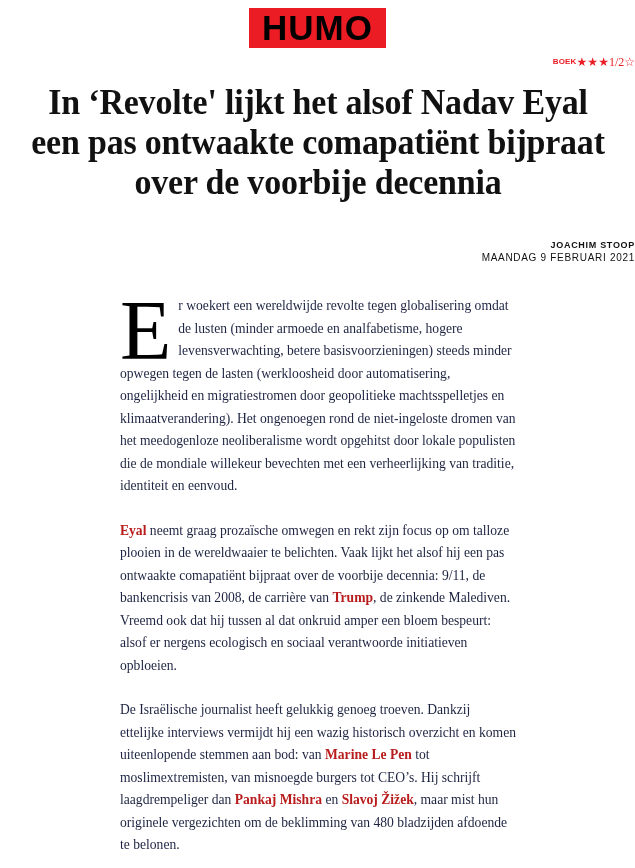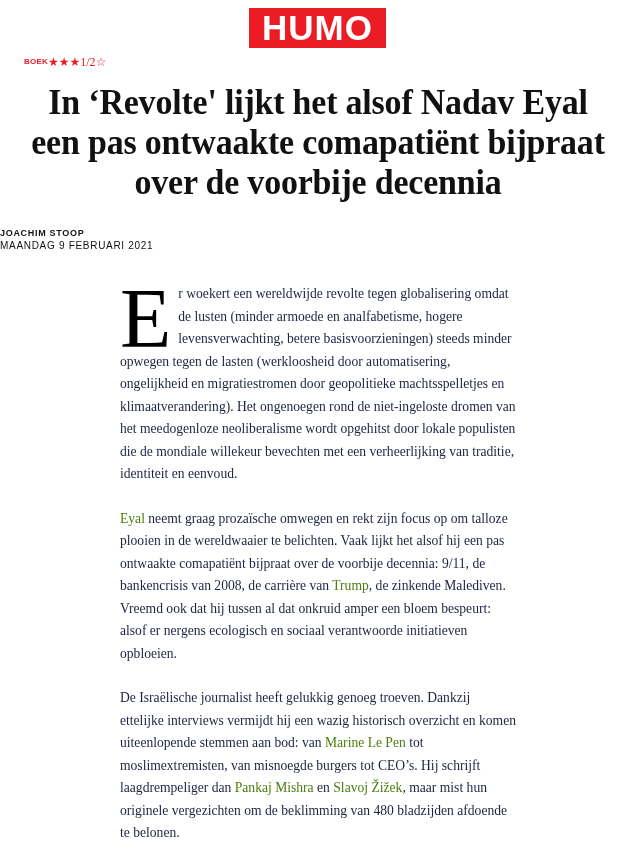--- a/index.html
+++ b/index.html
@@ -32,33 +32,32 @@
     background: #ec1c24;
     padding: 3px 13px 4px 13px;
     line-height: 1;
   }
   .logo-text {
     display: block;
     font-family: "Liberation Sans", sans-serif;
     font-weight: bold;
     font-size: 35px;
     letter-spacing: 1px;
-    color: #ffffff;
+    color: #000000;
     line-height: 33px;
     font-stretch: condensed;
   }
 
   .rating-line {
     margin-top: 5px;
-    text-align: left;
+    text-align: right;
     color: #ec1c24;
     font-family: "Liberation Sans", sans-serif;
     line-height: 1;
     white-space: nowrap;
-    padding-left: 24px;
   }
   .rating-label {
     font-size: 8px;
     font-weight: bold;
     letter-spacing: 0.2px;
     vertical-align: 2px;
   }
   .rating-stars {
     font-size: 12px;
     letter-spacing: 0px;
@@ -78,22 +77,22 @@
     font-weight: bold;
     font-size: 35px;
     line-height: 40px;
     color: #111111;
     letter-spacing: -0.2px;
     transform: scaleX(0.97);
   }
 
   
   .byline {
-    margin-top: 24px;
-    text-align: left;
+    margin-top: 36px;
+    text-align: right;
     font-family: "Liberation Sans", sans-serif;
     color: #111111;
   }
   .byline-author {
     font-size: 9px;
     font-weight: bold;
     letter-spacing: 0.7px;
     line-height: 12px;
   }
   .byline-date {
@@ -112,22 +111,22 @@
     font-size: 13.6px;
     line-height: 22.5px;
   }
   .article-body p {
     margin: 0 0 22px 0;
   }
   .article-body p:last-child {
     margin-bottom: 16px;
   }
   .article-body b {
-    font-weight: normal;
-    color: #4d7c0f;
+    font-weight: bold;
+    color: #b91c1c;
   }
 
   .dropcap {
     float: left;
     font-family: "Liberation Serif", serif;
     font-size: 84px;
     line-height: 63px;
     font-weight: normal;
     color: #000000;
     padding: 2px 7px 0 0;

